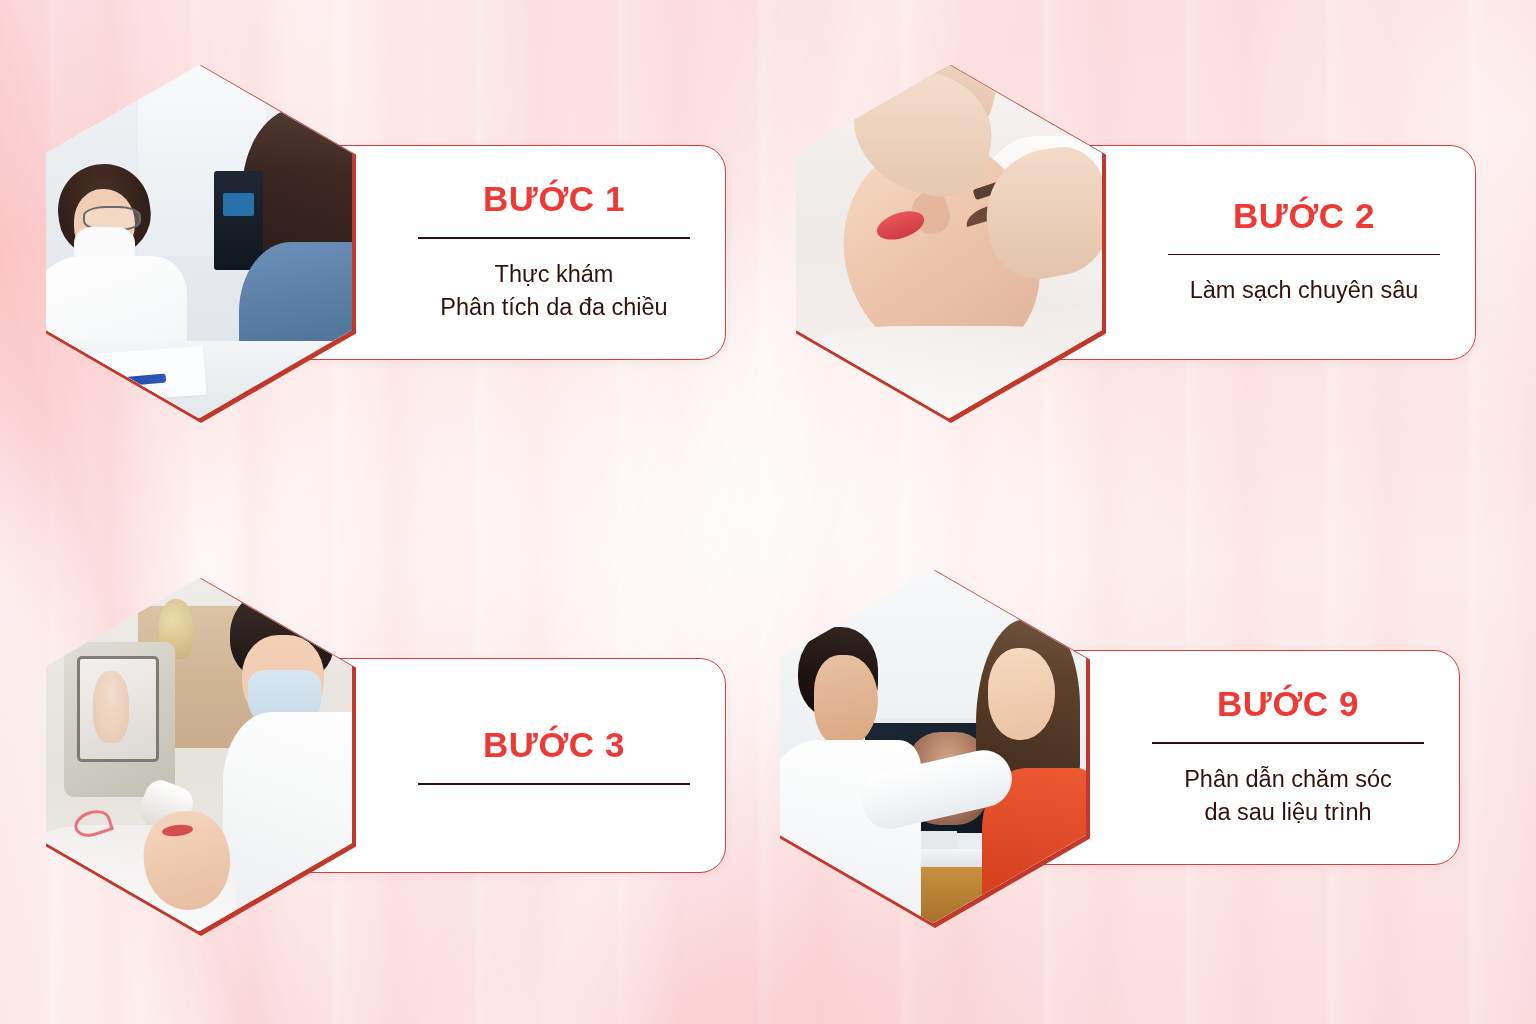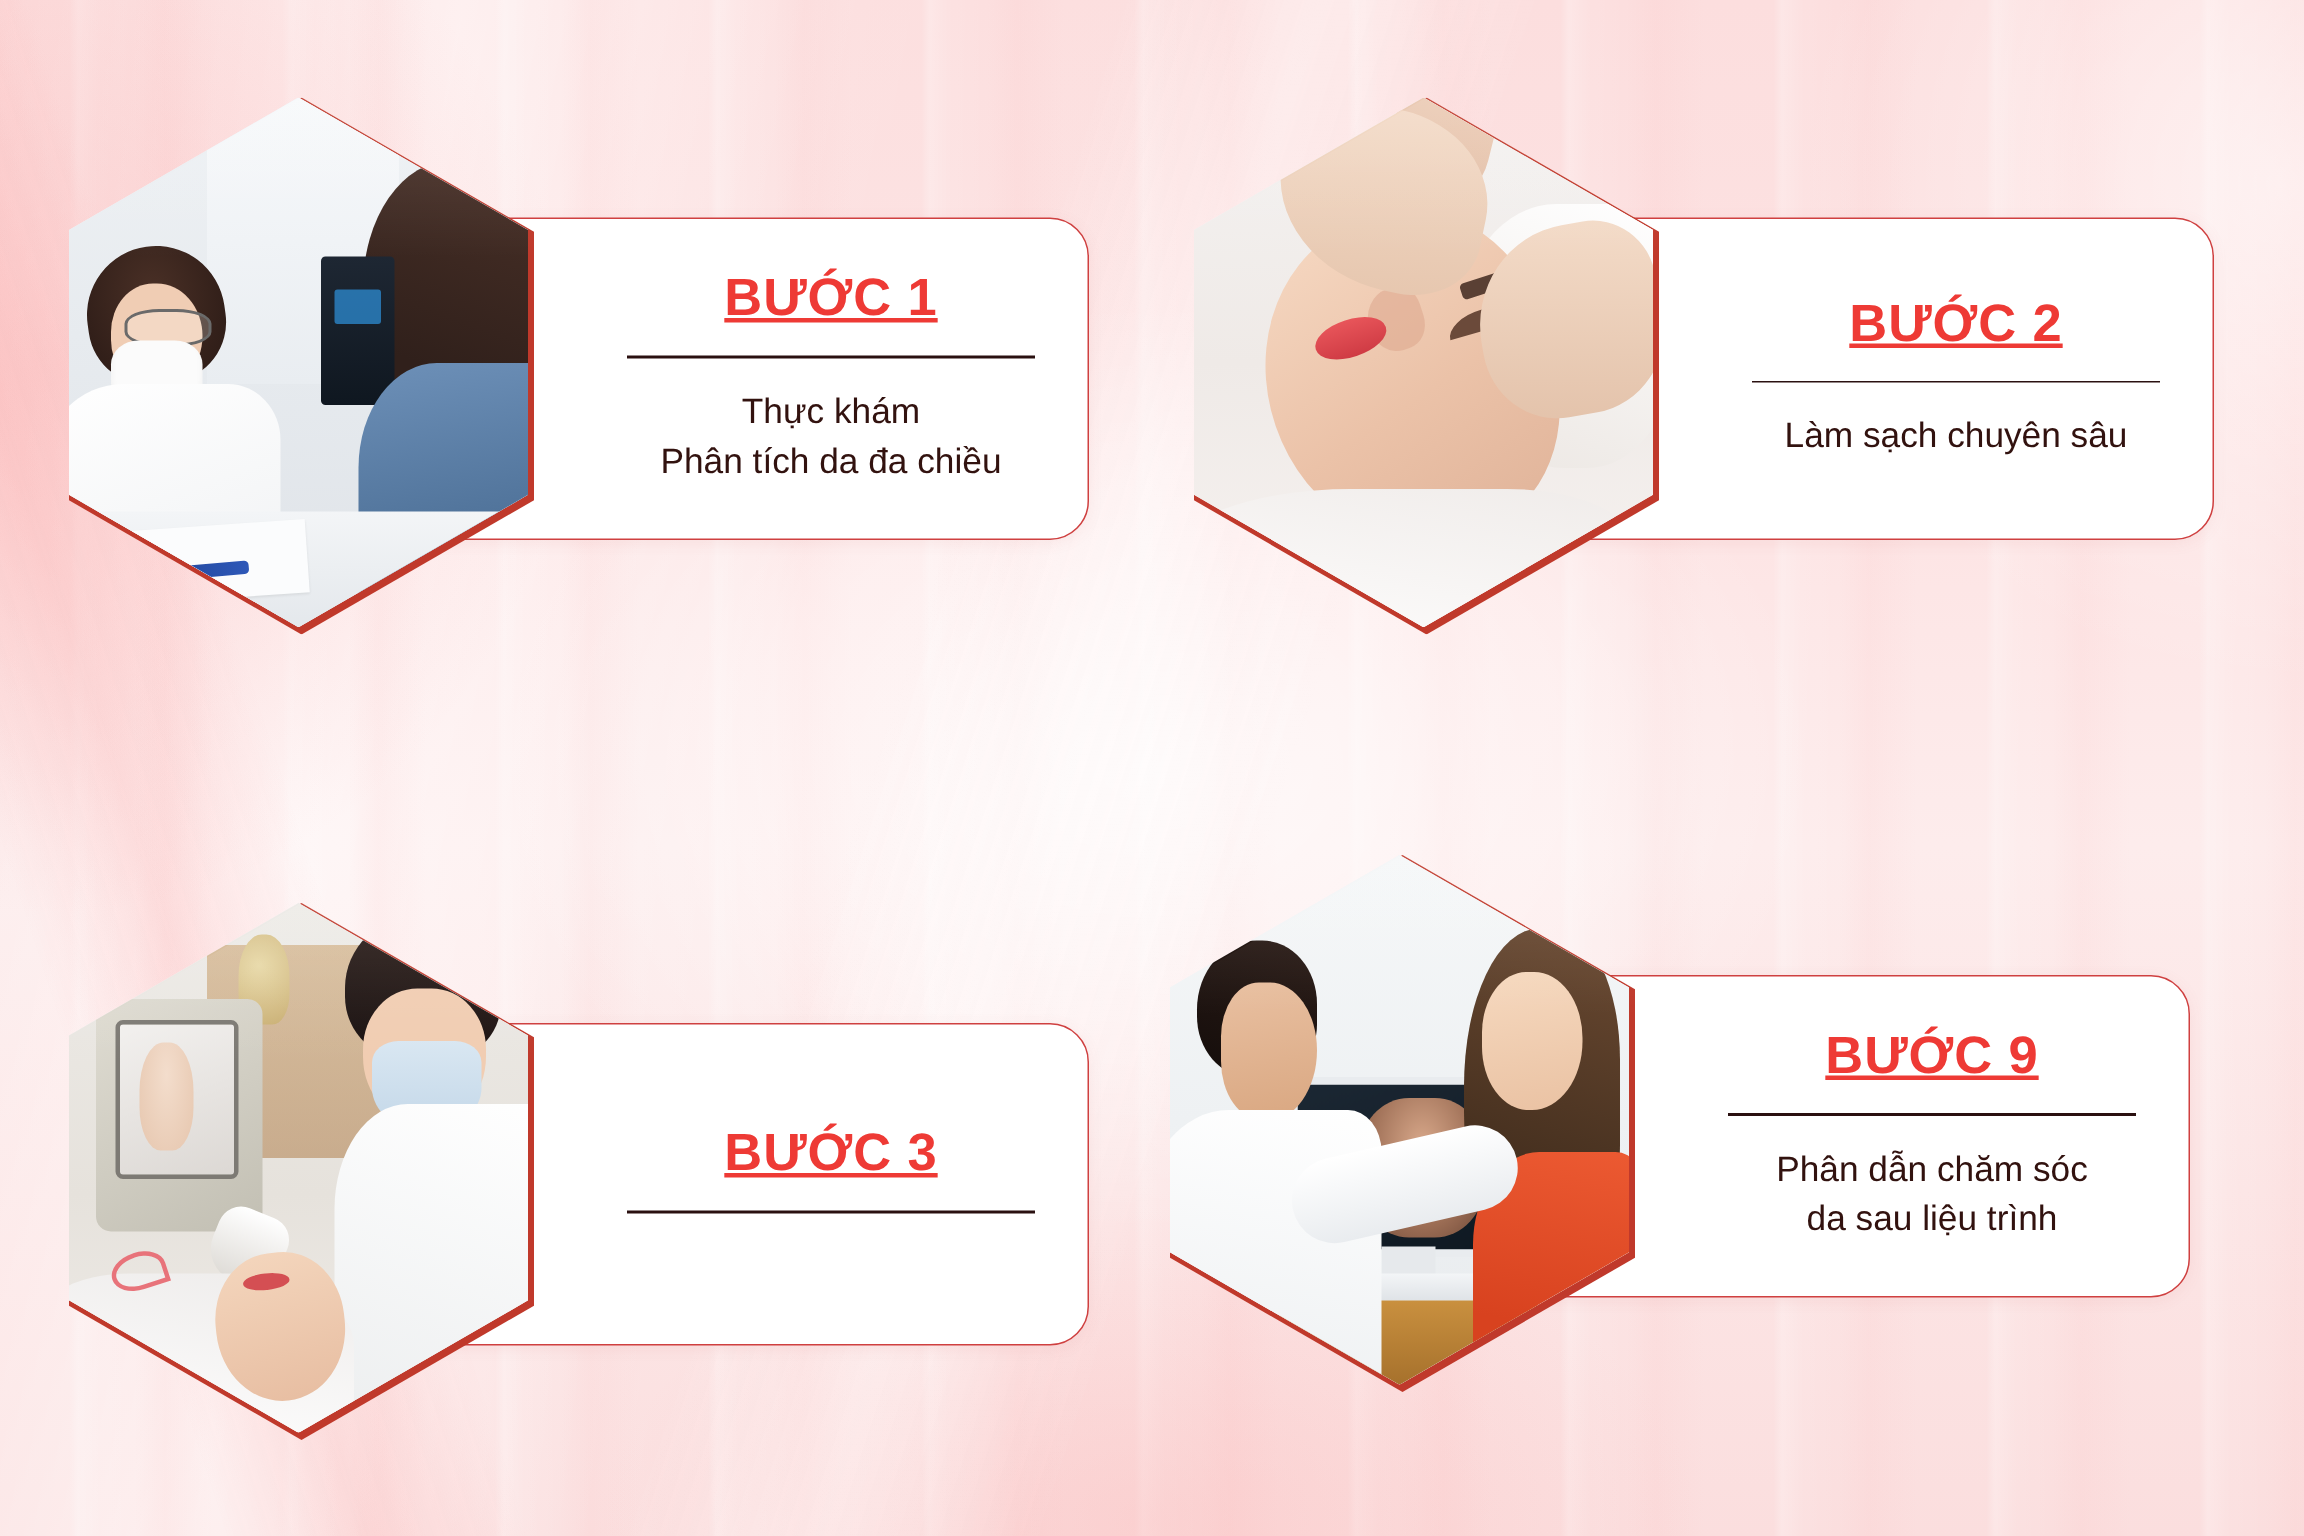--- a/index.html
+++ b/index.html
@@ -75,21 +75,21 @@
     inset: 0;
   }
 
   .step {
     position: absolute;
     width: 700px;
     height: 360px;
   }
   .step-1 { left: 46px;  top: 65px; }
   .step-2 { left: 796px; top: 65px; }
-  .step-3 { left: 46px;  top: 602px; }
+  .step-3 { left: 46px;  top: 578px; }
   .step-4 { left: 780px; top: 570px; }
 
   
   .card {
     position: absolute;
     left: 200px;
     top: 80px;
     width: 480px;
     height: 215px;
     background: #ffffff;
@@ -105,21 +105,20 @@
     padding-right: 14px;
   }
 
   .card-title {
     color: #ee3a35;
     font-size: 35px;
     font-weight: 700;
     letter-spacing: .6px;
     line-height: 1;
     white-space: nowrap;
-    text-decoration: underline;
   }
 
   .card-rule {
     width: 272px;
     height: 1.6px;
     background: #2a1010;
     margin: 21px 0 19px 0;
   }
 
   .card-desc {

